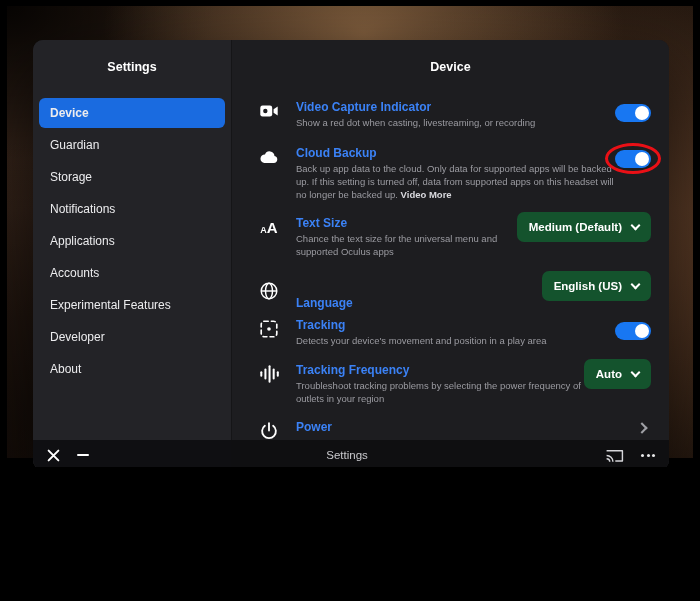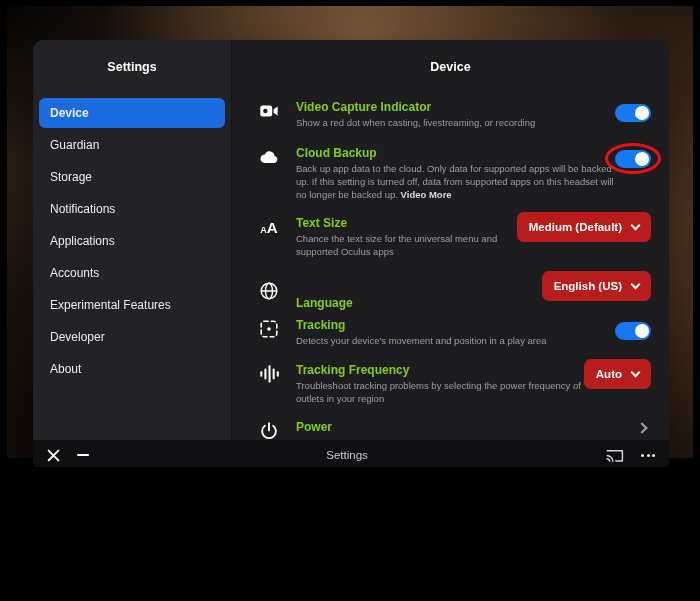--- a/index.html
+++ b/index.html
@@ -22,30 +22,30 @@
   .sidebar-title, .content-title { margin-top:20px; text-align:center; font-size:12.5px; font-weight:700; color:#fff; }
   .side-list { position:absolute; top:58px; left:6px; right:6px; }
   .side-item { height:30px; line-height:30px; margin-bottom:2px; padding-left:11px; font-size:12px;
     color:#ececee; border-radius:6px; cursor:pointer; white-space:nowrap; }
   .side-item.selected { background:#1a6be0; font-weight:600; }
 
   .content { position:absolute; left:199px; right:0; top:0; bottom:0; background:#1d1d20; overflow:hidden; }
   .row { position:absolute; left:26px; right:18px; display:flex; align-items:flex-start; }
   .row-icon { width:22px; height:22px; margin-right:16px; flex:none; display:flex; align-items:center; justify-content:center; }
   .row-text { min-width:0; }
-  .row-title { font-size:12px; font-weight:600; color:#84cc16; }
+  .row-title { font-size:12px; font-weight:600; color:#3b82f6; }
   .row-desc { font-size:9.5px; color:#9b9ba1; margin-top:3px; line-height:1.35; max-width:320px; }
   .dw338 { max-width:338px; } .dw222 { max-width:222px; } .dw292 { max-width:292px; }
   .learn-more { color:#d9d9de; font-weight:700; cursor:pointer; }
 
   .toggle { width:36px; height:18px; border-radius:10px; background:#1877f2; position:relative;
     margin-left:auto; margin-top:4px; flex:none; cursor:pointer; }
   .toggle .knob { position:absolute; top:2px; right:2px; width:14px; height:14px; border-radius:50%; background:#fff; }
 
-  .dropdown { margin-left:auto; margin-top:-4px; height:30px; background:#b91c1c; border-radius:7px;
+  .dropdown { margin-left:auto; margin-top:-4px; height:30px; background:#14532d; border-radius:7px;
     display:flex; align-items:center; gap:10px; padding:0 12px; flex:none; cursor:pointer; }
   .dropdown.dd-lang { margin-top:-9px; }
   .dd-value { font-size:11.5px; color:#fff; font-weight:600; white-space:nowrap; }
   .chev-down { width:7px; height:7px; border-right:2px solid #fff; border-bottom:2px solid #fff; transform:rotate(45deg); margin-top:-4px; flex:none; }
   .chev-right { width:8px; height:8px; border-right:2px solid #a0a1a6; border-bottom:2px solid #a0a1a6; transform:rotate(-45deg); margin-left:auto; margin-top:4px; margin-right:5px; flex:none; }
 
   .ts-icon { color:#fff; font-weight:700; display:flex; align-items:flex-end; }
   .ts-small { font-size:9px; line-height:1; }
   .ts-large { font-size:15px; line-height:1; }
 

